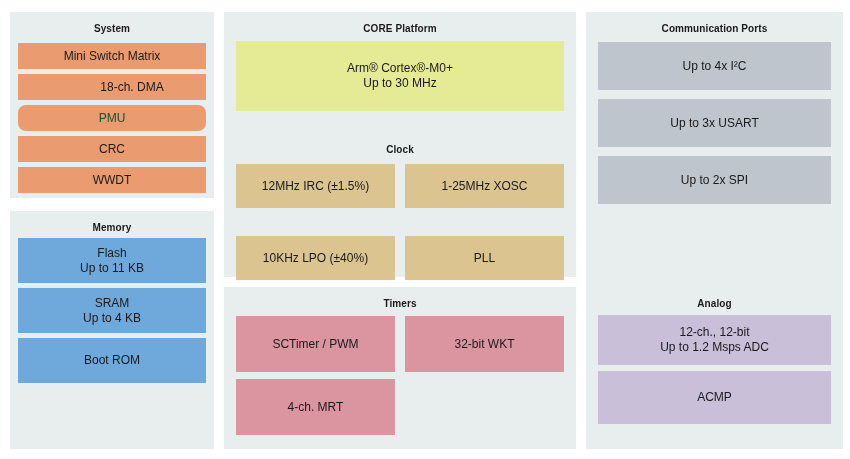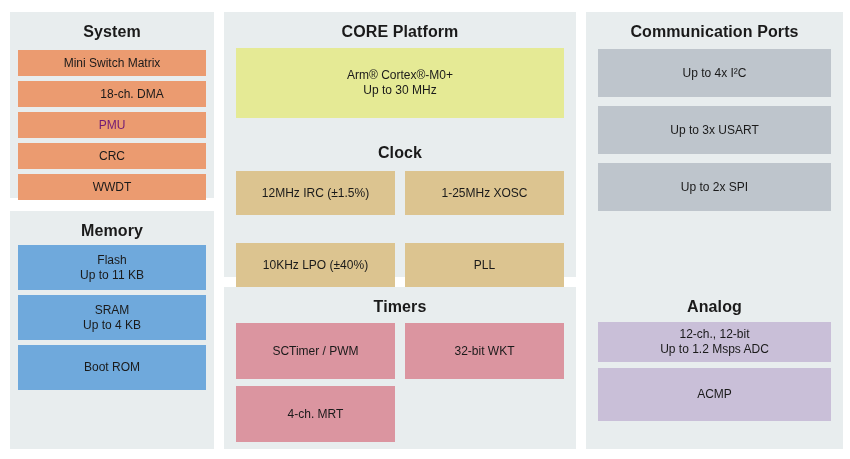--- a/index.html
+++ b/index.html
@@ -2,21 +2,21 @@
 <html><head>
 <meta charset="utf-8">
 <style>
   html,body{margin:0;padding:0;background:#ffffff;}
   .page{
     position:relative;width:850px;height:459px;background:#ffffff;
     font-family:"Liberation Sans",sans-serif;color:#1a1a1a;overflow:hidden;
   }
   .panel{position:absolute;}
   .panel-title{
-    text-align:center;font-weight:700;font-size:16px;letter-spacing:.1px;
+    text-align:center;font-weight:700;font-size:10px;letter-spacing:.1px;
     padding-top:11px;
   }
   .blocks{display:grid;}
   .block{
     display:flex;flex-direction:column;align-items:center;justify-content:center;
     text-align:center;font-size:12px;line-height:15px;
   }
   .block-line{display:block;}
 
   #panel-system{left:10px;top:12px;width:204px;height:186px;}
@@ -32,38 +32,38 @@
   #panel-clock .blocks{margin-top:9px;padding:0 12px;grid-template-columns:1fr 1fr;grid-auto-rows:44px;gap:28px 10px;}
 
   #panel-timers{left:224px;top:287px;width:352px;height:162px;}
   #panel-timers .blocks{margin-top:7px;padding:0 12px;grid-template-columns:1fr 1fr;grid-auto-rows:56px;gap:7px 10px;}
 
   #panel-comm{left:586px;top:12px;width:257px;height:328px;}
   #panel-comm .blocks{margin-top:8px;padding:0 12px;grid-auto-rows:48px;row-gap:9px;}
 
   #panel-analog{left:586px;top:287px;width:257px;height:162px;}
   #panel-analog .blocks{margin-top:6px;padding:0 12px;row-gap:6px;}
-  #panel-analog .blocks .block:nth-child(1){height:40px;}
+  #panel-analog .blocks .block:nth-child(1){height:50px;}
   #panel-analog .blocks .block:nth-child(2){height:53px;}
 </style>
 </head>
 <body>
 
 <div class="page" style="color: rgb(26, 26, 26);">
 
   <div class="panel" id="panel-system" style="background-color: rgb(232, 237, 238);">
     <div class="panel-title" style="color: rgb(26, 26, 26);">System</div>
     <div class="blocks">
       <div class="block" style="background-color: rgb(235, 155, 112); color: rgb(26, 26, 26);">
         <span class="block-line">Mini Switch Matrix</span>
       </div>
       <div class="block" style="background-color: rgb(235, 155, 112); color: rgb(26, 26, 26); padding-left: 40px;">
         <span class="block-line">18-ch. DMA</span>
       </div>
-      <div class="block" style="background-color: rgb(235, 155, 112); color: #701a75;">
+      <div class="block" style="background-color: rgb(235, 155, 112); color: #14532d; border-radius: 8px;">
         <span class="block-line">PMU</span>
       </div>
       <div class="block" style="background-color: rgb(235, 155, 112); color: rgb(26, 26, 26);">
         <span class="block-line">CRC</span>
       </div>
       <div class="block" style="background-color: rgb(235, 155, 112); color: rgb(26, 26, 26);">
         <span class="block-line">WWDT</span>
       </div>
     </div>
   </div>

